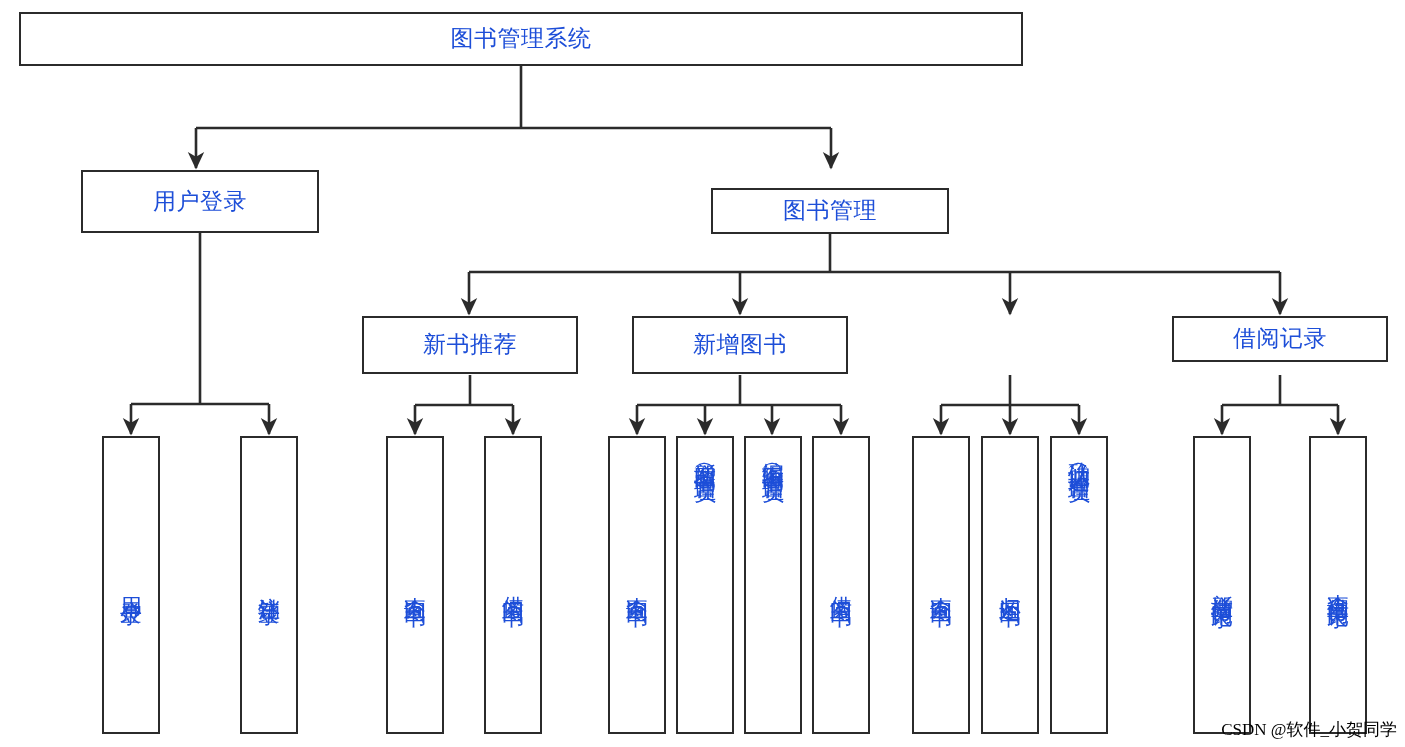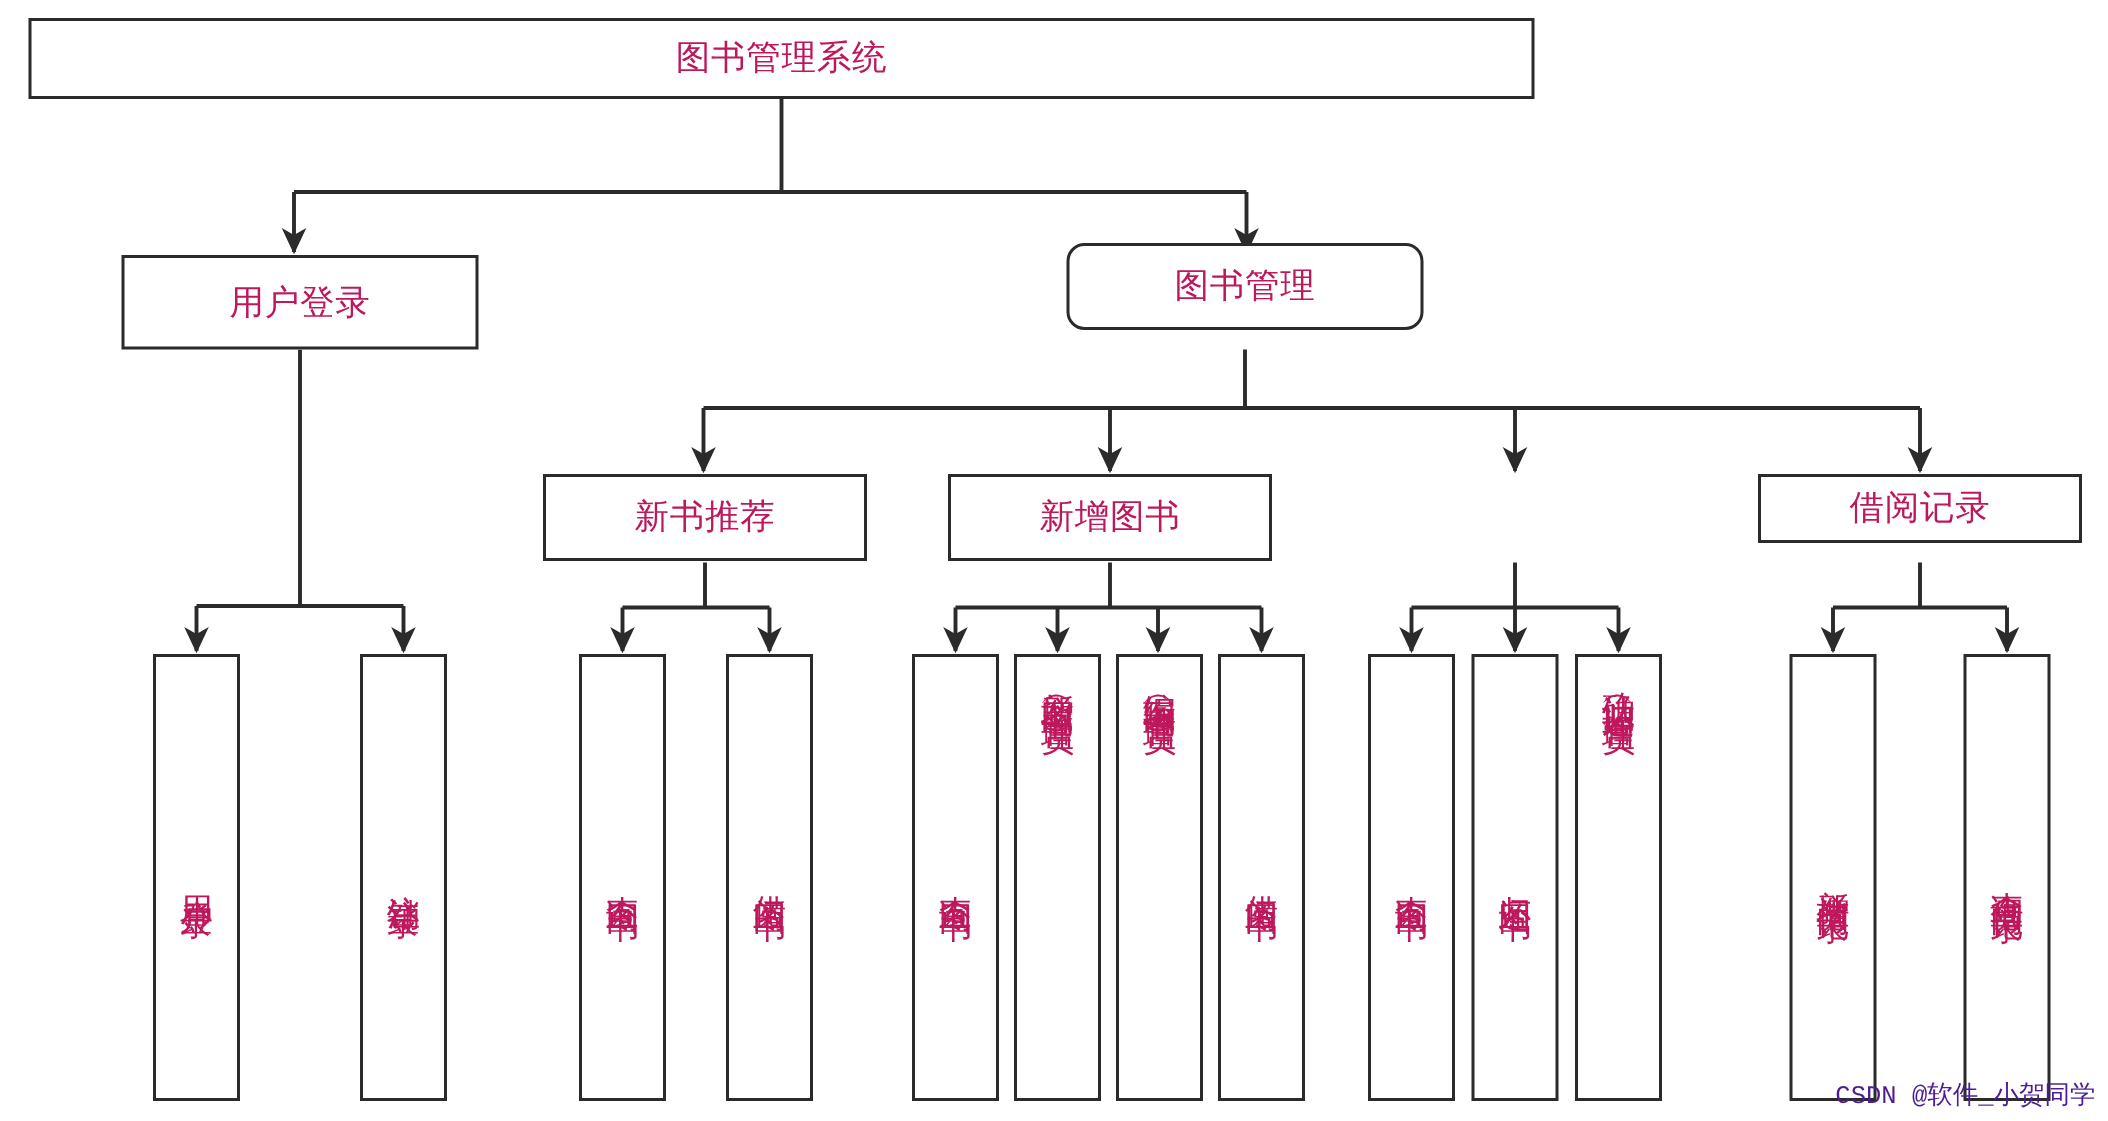--- a/index.html
+++ b/index.html
@@ -28,23 +28,22 @@
     pointer-events: none;
   }
   .node {
     position: absolute;
     box-sizing: border-box;
     background: #ffffff;
     border: 2.4px solid #2b2b2b;
     display: flex;
     align-items: center;
     justify-content: center;
-    color: #be185d;
+    color: #1d4ed8;
     z-index: 2;
-    font-family: Liberation Serif, serif;
   }
   .node .label {
     display: block;
     text-align: center;
     letter-spacing: 0.5px;
   }
   
   .node.horiz .label {
     font-size: 23px;
     line-height: 1.1;
@@ -67,24 +66,24 @@
     font-size: 22px;
     line-height: 1.18;
     letter-spacing: 3px;
     white-space: nowrap;
   }
   #watermark {
     position: absolute;
     right: 8px;
     bottom: 6px;
     font-size: 17px;
-    color: #4c1d95;
+    color: #000000;
     z-index: 5;
     white-space: nowrap;
-    font-family: Liberation Mono, monospace;
+    font-family: Liberation Serif, serif;
   }
 </style>
 </head>
 <body>
 
 <div id="canvas">
 
   <svg id="edges" viewBox="0 0 1405 747" xmlns="http://www.w3.org/2000/svg">
     <defs>
       <marker id="arrow" viewBox="0 0 12 12" refX="10.5" refY="6" markerWidth="7" markerHeight="7" orient="auto-start-reverse">
@@ -135,21 +134,21 @@
     </g>
   </svg>
 
   <div class="node horiz root" style="left:19px; top:12px; width:1004px; height:54px;">
     <span class="label">图书管理系统</span>
   </div>
 
   <div class="node horiz" style="left:81px; top:170px; width:238px; height:63px;">
     <span class="label">用户登录</span>
   </div>
-  <div class="node horiz" style="left:711px; top:162px; width:238px; height:58px;border-radius:12px;">
+  <div class="node horiz" style="left:711px; top:188px; width:238px; height:46px;">
     <span class="label">图书管理</span>
   </div>
 
   <div class="node horiz" style="left:362px; top:316px; width:216px; height:58px;">
     <span class="label">新书推荐</span>
   </div>
   <div class="node horiz" style="left:632px; top:316px; width:216px; height:58px;">
     <span class="label">新增图书</span>
   </div>
   <div class="node horiz" style="left:1172px; top:316px; width:216px; height:46px;">

